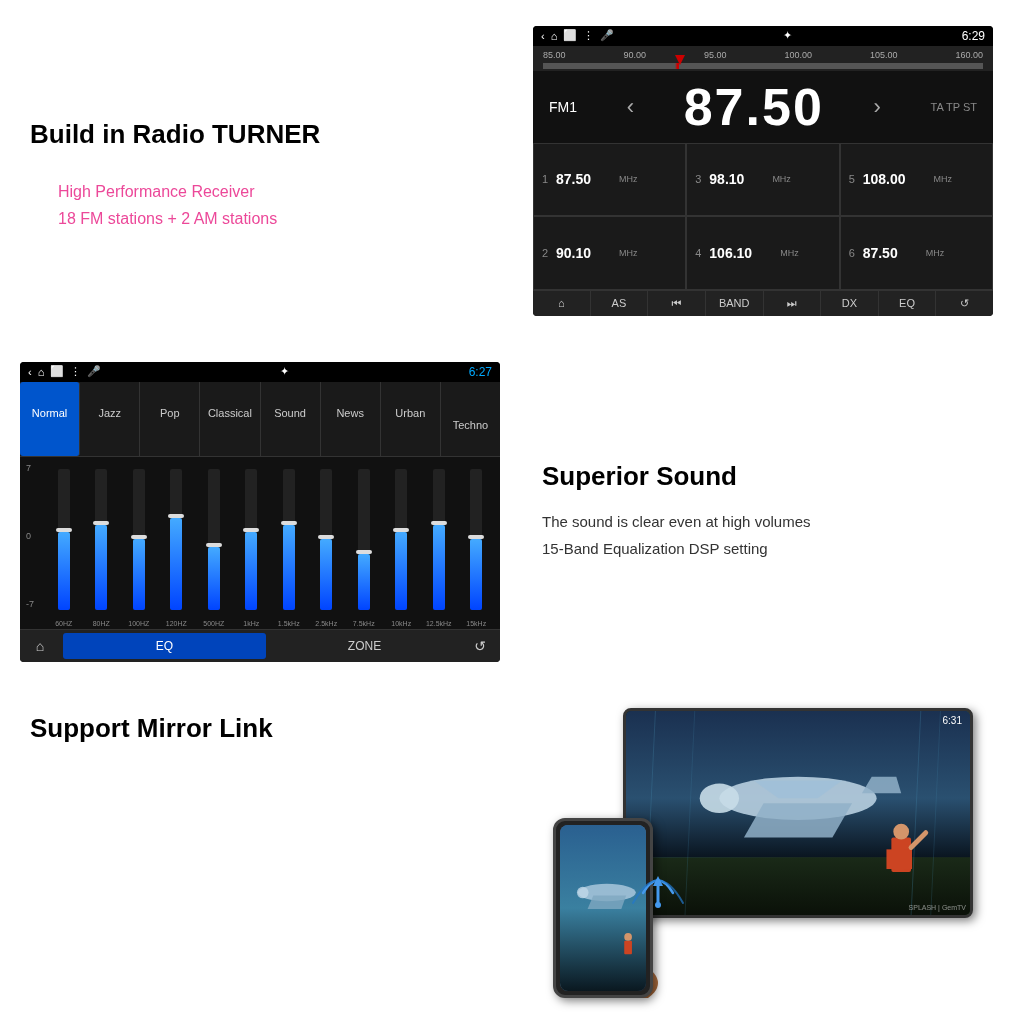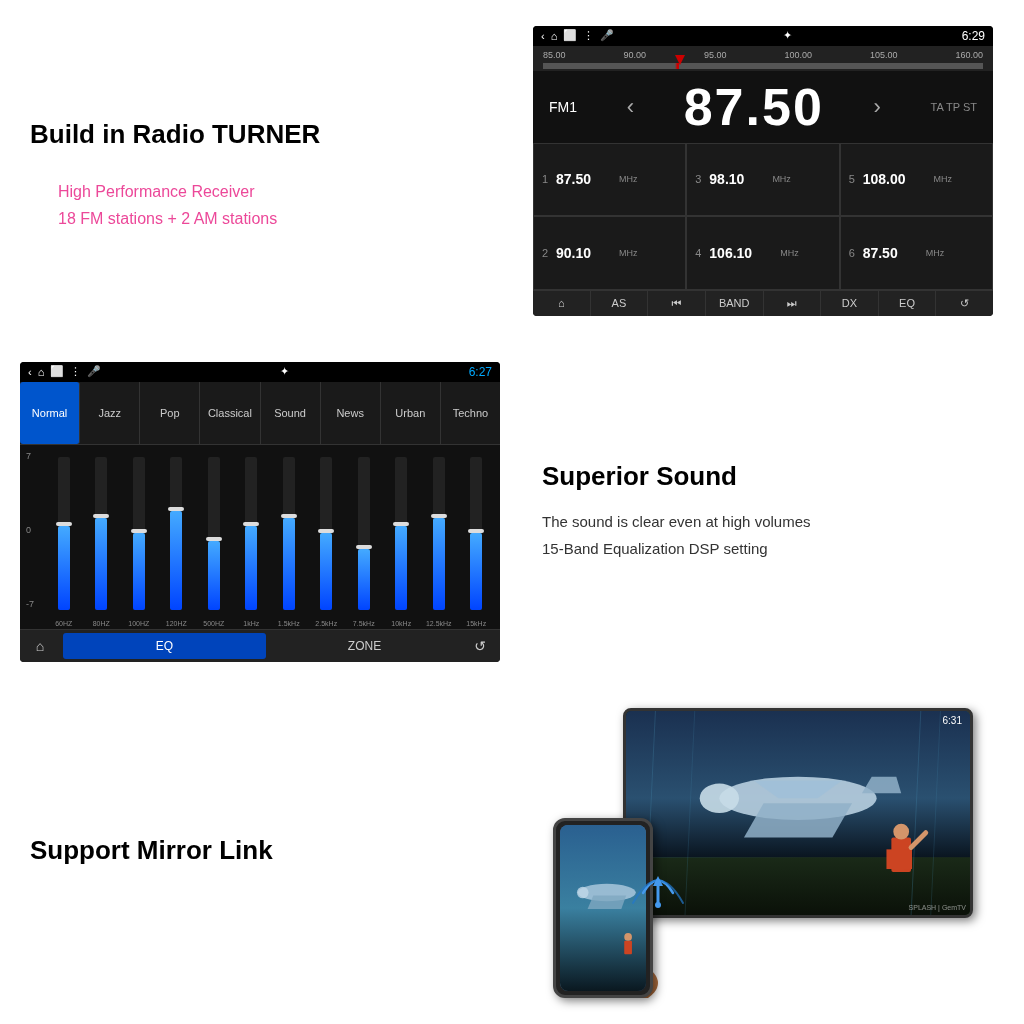--- a/index.html
+++ b/index.html
@@ -335,21 +335,21 @@
       line-height: 1.8;
     }
 
     
     .section-mirror-text {
       grid-column: 1;
       grid-row: 3;
       padding: 30px 20px 20px 30px;
       display: flex;
       flex-direction: column;
-      justify-content: center;
+      justify-content: space-between;
     }
     .section-mirror-text h2 {
       font-size: 26px;
       font-weight: 900;
       color: #000;
       margin-bottom: 16px;
       font-family: Arial Black, Arial, sans-serif;
     }
     .section-mirror-text p {
       font-size: 15px;
@@ -557,21 +557,21 @@
       </div>
 
       <div class="eq-presets">
         <div class="eq-preset-btn active">Normal</div>
         <div class="eq-preset-btn">Jazz</div>
         <div class="eq-preset-btn">Pop</div>
         <div class="eq-preset-btn">Classical</div>
         <div class="eq-preset-btn">Sound</div>
         <div class="eq-preset-btn">News</div>
         <div class="eq-preset-btn">Urban</div>
-        <div class="eq-preset-btn" style="border-right:none;">Techno</div>
+        <div class="eq-preset-btn" style="border-right:none;margin-top:12px;">Techno</div>
       </div>
 
       <div class="eq-bands-area">
         <div class="eq-y-labels">
           <span>7</span>
           <span>0</span>
           <span>-7</span>
         </div>
         <div class="eq-bands" id="eq-bands-container">
 

